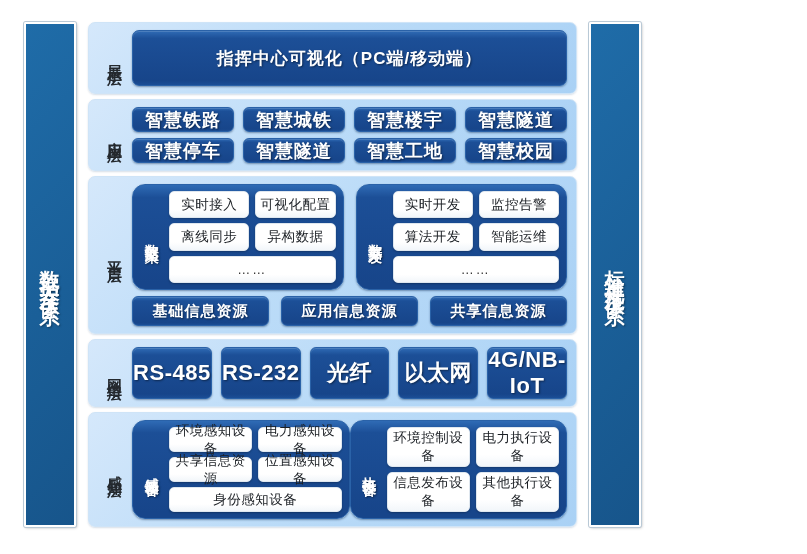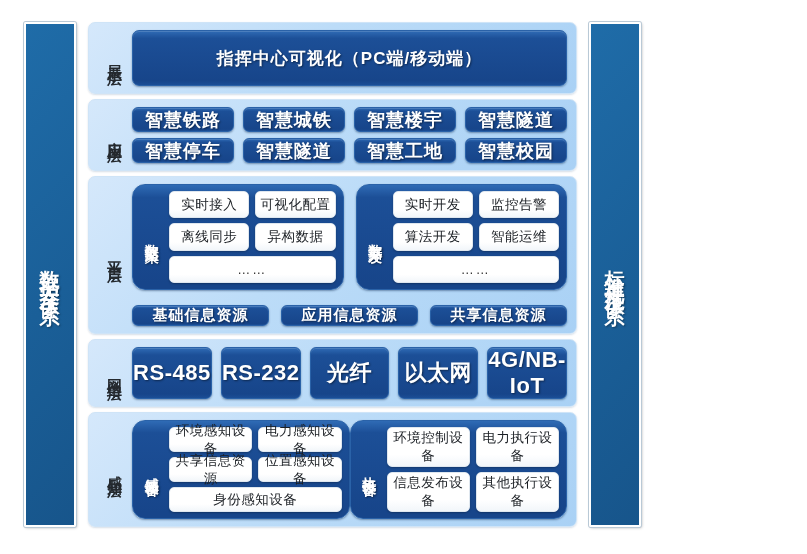--- a/index.html
+++ b/index.html
@@ -211,21 +211,20 @@
   }
   .chip-wide { flex: 1 1 100%; }
   .chip-dots { font-size: 13px; letter-spacing: 2px; color: #333; }
 
   .plat-bottom {
     flex: 0 0 30px;
     height: 30px;
     display: flex;
     flex-direction: row;
     gap: 12px;
-    align-items: flex-end;
   }
   .res-cell {
     flex: 1 1 0;
     font-size: 15px;
     letter-spacing: 1px;
   }
 
   
   .layer-net { height: 68px; }
   .net-row {

